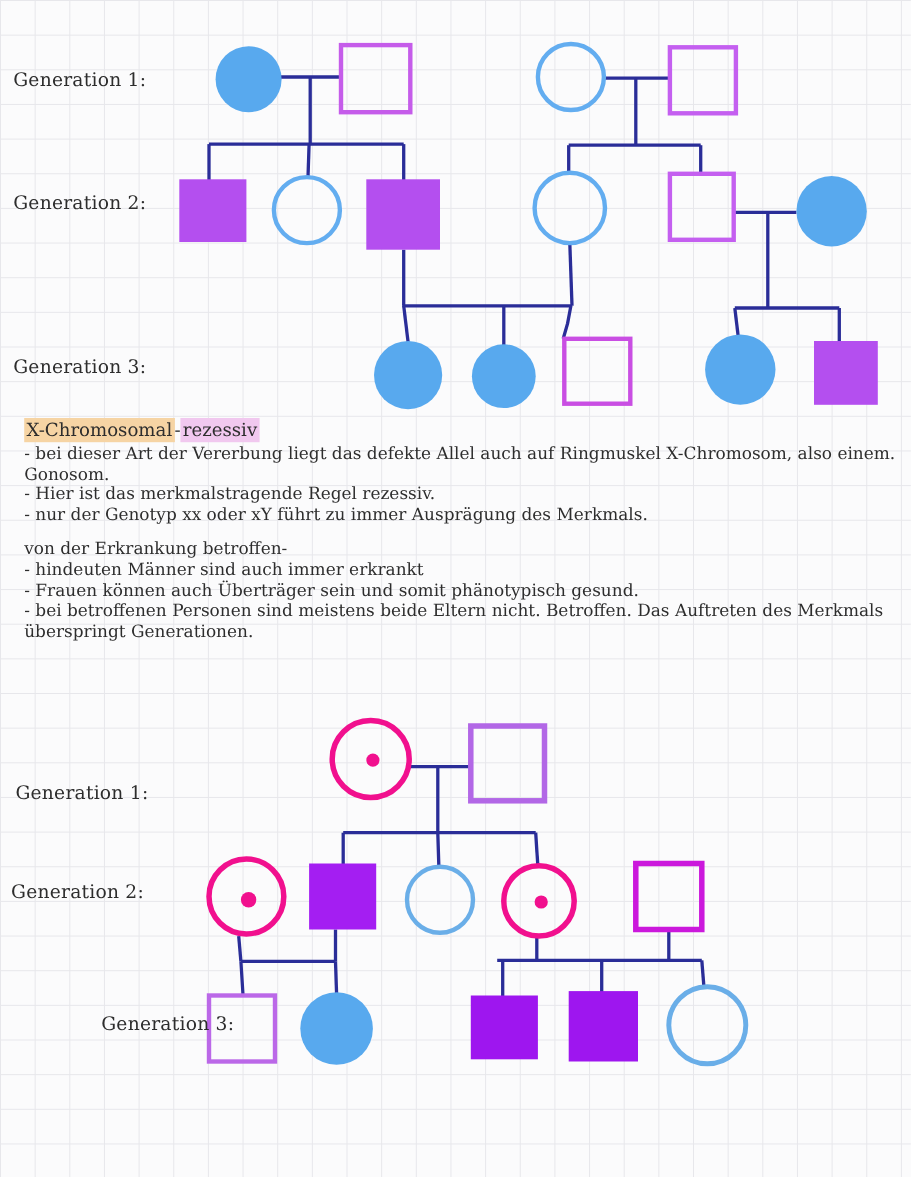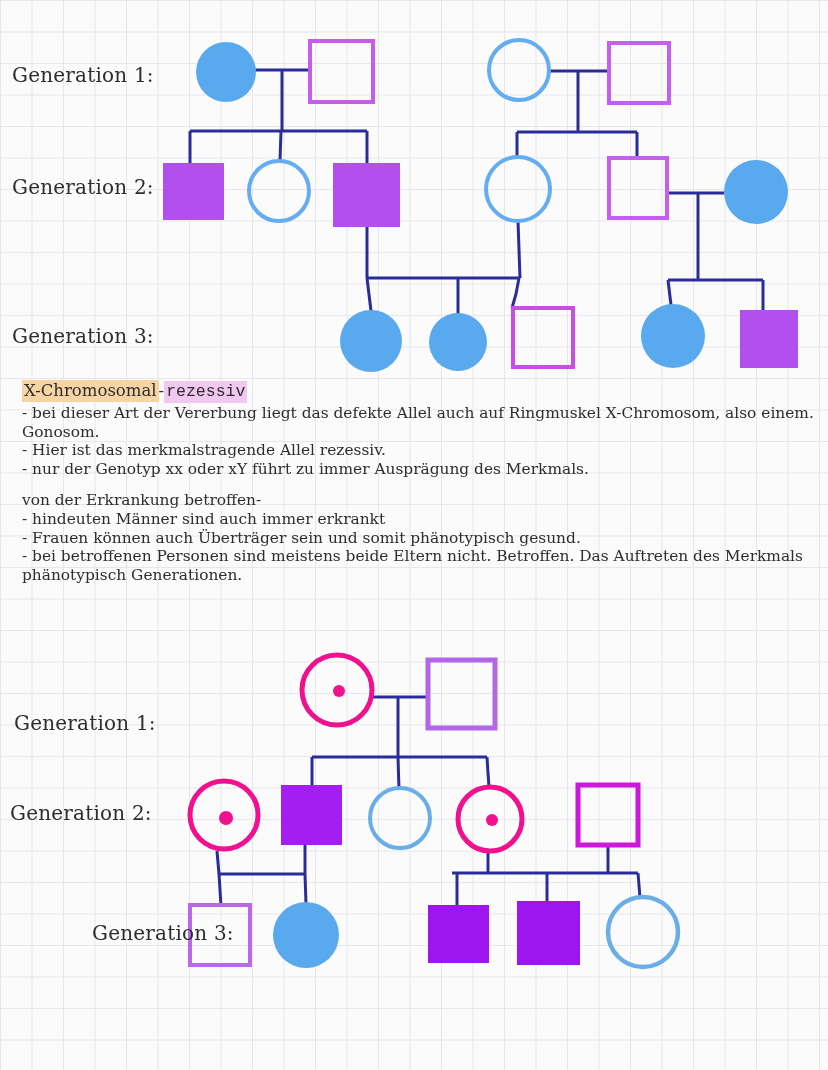--- a/index.html
+++ b/index.html
@@ -16,38 +16,38 @@
     font-family: "DejaVu Serif", "Liberation Serif", serif;
     color: #2d2d2d;
   }
   #pedigree-svg {
     position: absolute;
     left: 0; top: 0;
     width: 828px; height: 1070px;
   }
   .glabel {
     position: absolute;
-    font-size: 20px;
+    font-size: 17px;
     letter-spacing: 0.2px;
     white-space: nowrap;
   }
   .notes {
     position: absolute;
     left: 22px;
     top: 381px;
     width: 796px;
     font-size: 15.4px;
   }
   .heading {
     font-size: 16.5px;
     line-height: 20px;
     margin-bottom: 2px;
   }
   .hl1 { background: #f6d4a4; padding: 1px 2px 2px 2px; margin-top: 44px; }
-  .hl2 { background: #f1c8ef; padding: 1px 2px 2px 2px; font-family: Liberation Mono, monospace; }
+  .hl2 { background: #f1c8ef; padding: 1px 2px 2px 2px; }
   .textline {
     line-height: 18.6px;
     white-space: pre-wrap;
   }
   .para-gap { height: 13px; }
 </style>
 </head>
 <body>
 
 <div class="page">
@@ -133,26 +133,26 @@
       <div class="glabel" style="left: 92px; top: 921px;">Generation 3:</div>
     </div>
 
   <div class="notes">
     <div class="heading">
       <span class="hl1">X-Chromosomal</span><span>-</span><span class="hl2">rezessiv</span>
     </div>
     <div id="para1">
         <div class="textline">- bei dieser Art der Vererbung liegt das defekte Allel auch auf Ringmuskel X-Chromosom, also einem.</div>
         <div class="textline">Gonosom.</div>
-        <div class="textline">- Hier ist das merkmalstragende Allel rezessiv.</div>
+        <div class="textline">- Hier ist das merkmalstragende Regel rezessiv.</div>
         <div class="textline">- nur der Genotyp xx oder xY führt zu immer Ausprägung des Merkmals.</div>
       </div>
     <div class="para-gap"></div>
     <div id="para2">
         <div class="textline">von der Erkrankung betroffen-</div>
         <div class="textline">- hindeuten Männer sind auch immer erkrankt</div>
         <div class="textline">- Frauen können auch Überträger sein und somit phänotypisch gesund.</div>
         <div class="textline">- bei betroffenen Personen sind meistens beide Eltern nicht. Betroffen. Das Auftreten des Merkmals</div>
-        <div class="textline">phänotypisch Generationen.</div>
+        <div class="textline">überspringt Generationen.</div>
       </div>
   </div>
 
 </div>
 
 </body></html>

